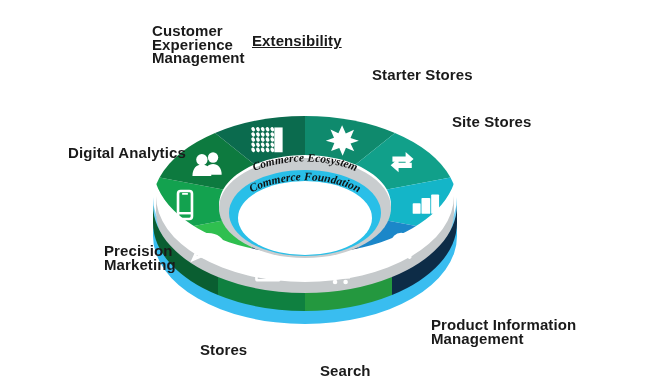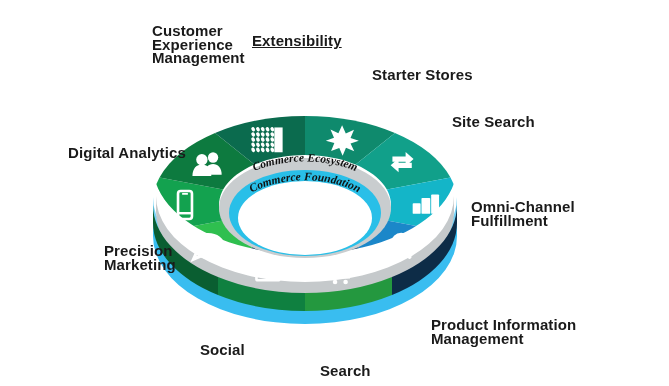--- a/index.html
+++ b/index.html
@@ -173,24 +173,22 @@
           <ellipse cx="4.800000000000001" cy="11.399999999999999" rx="1.9" ry="2.5" transform="rotate(-28 4.800000000000001 11.399999999999999)"></ellipse>
         </g>
       </g>
   </svg>
 
   <div class="lbl l" style="left:152px;top:24px;">Customer
 Experience
 Management</div>
   <div class="lbl l" style="left:252px;top:34px;text-decoration:underline;">Extensibility</div>
   <div class="lbl l" style="left:372px;top:34px;margin-top:34px;">Starter Stores</div>
-  <div class="lbl l" style="left:452px;top:115px;">Site Search</div>
-  <div class="lbl l" style="left:471px;top:200px;">Omni-Channel
-Fulfillment</div>
+  <div class="lbl l" style="left:452px;top:115px;">Site Stores</div>
   <div class="lbl l" style="left:431px;top:318px;">Product Information
 Management</div>
   <div class="lbl l" style="left:320px;top:364px;">Search</div>
-  <div class="lbl l" style="left:200px;top:343px;">Social</div>
+  <div class="lbl l" style="left:200px;top:343px;">Stores</div>
   <div class="lbl l" style="left:104px;top:244px;">Precision
 Marketing</div>
   <div class="lbl l" style="left:68px;top:146px;">Digital Analytics</div>
 
 </div>
 
 </body></html>

